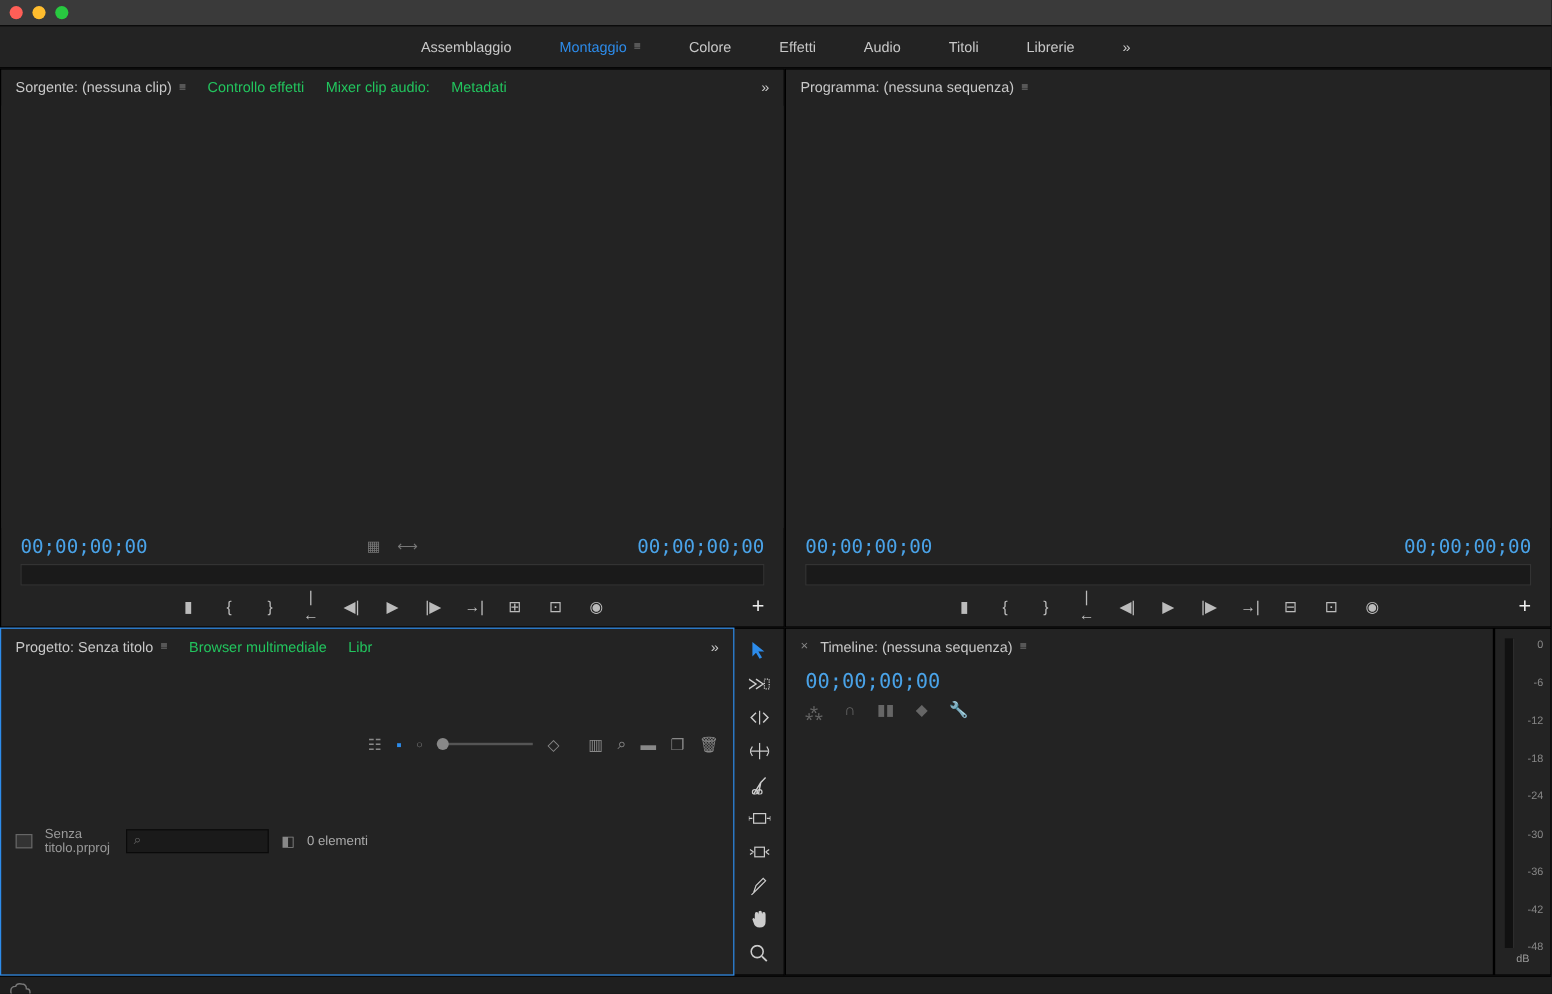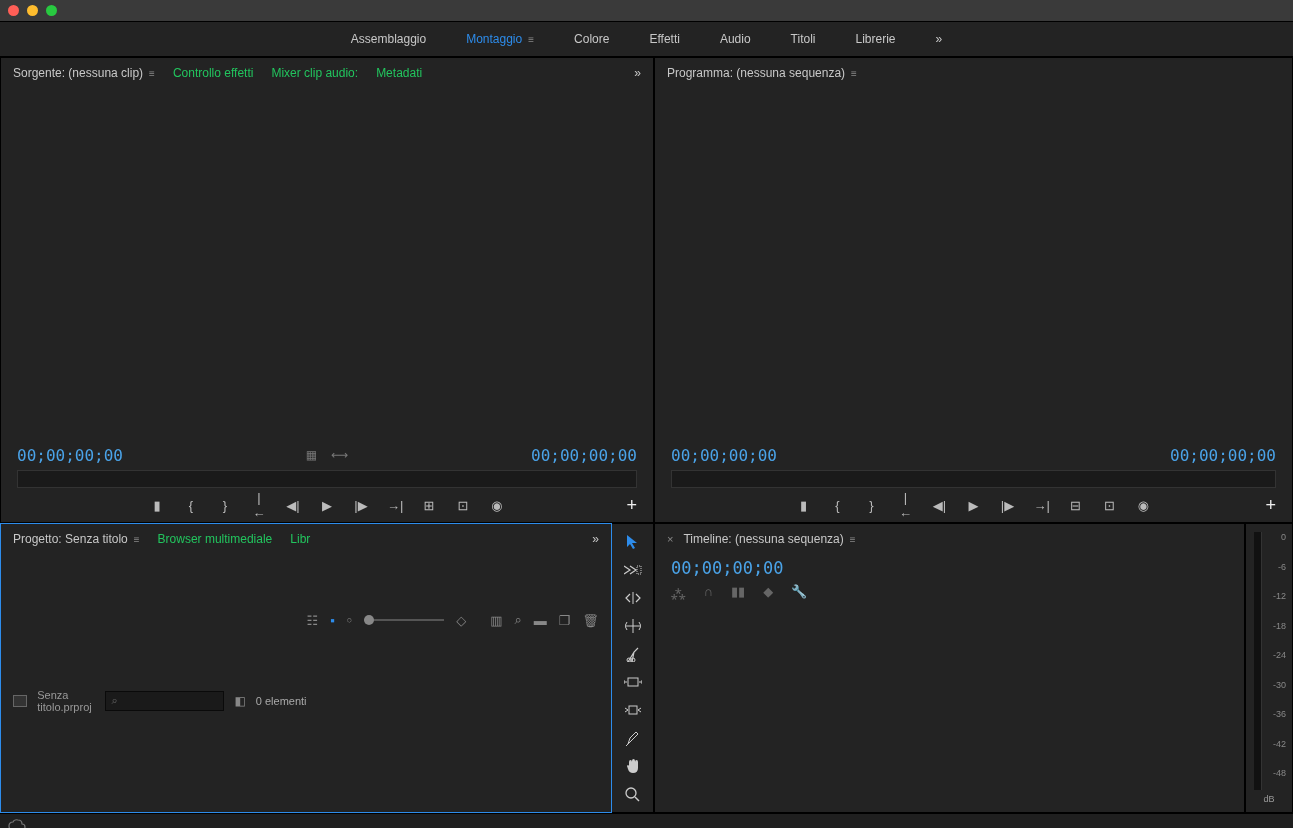--- a/index.html
+++ b/index.html
@@ -74,21 +74,21 @@
 .timeline-body { flex: 1; display: flex; flex-direction: column; padding: 0 16px; }
 .tl-tc { color: #4aa3e8; font-size: 17px; font-family: "Menlo", monospace; padding: 4px 0 6px 0; }
 .tl-controls { display: flex; gap: 18px; color: #666; font-size: 13px; padding-bottom: 10px; }
 .tl-drop { flex: 1; display: flex; align-items: center; justify-content: center; color: #bbb; font-size: 12px; }
 
 
 .audio-meter { width: 48px; background: #232323; border: 1px solid #000; display: flex; flex-direction: column; align-items: flex-end; padding: 8px 4px; font-size: 9px; color: #888; }
 .meter-scale { display: flex; flex-direction: column; justify-content: space-between; flex: 1; width: 100%; align-items: flex-end; padding-right: 2px; }
 .meter-tick { position: relative; }
 .meter-track { position: absolute; left: 8px; top: 8px; bottom: 22px; width: 8px; background: #111; border-right: 1px solid #333; }
-.meter-label { text-align: center; width: 100%; margin-top: 16px; color: #999; font-size: 9px; }
+.meter-label { text-align: center; width: 100%; margin-top: 0; color: #999; font-size: 9px; }
 
 
 .statusbar { height: 22px; background: #1f1f1f; border-top: 1px solid #000; display: flex; align-items: center; padding: 0 8px; }
 .cc-icon { color: #777; font-size: 13px; }
 
 .lower-right { display: flex; }
 .timeline-panel { flex: 1; }
 
 svg { display: block; }
 </style>

